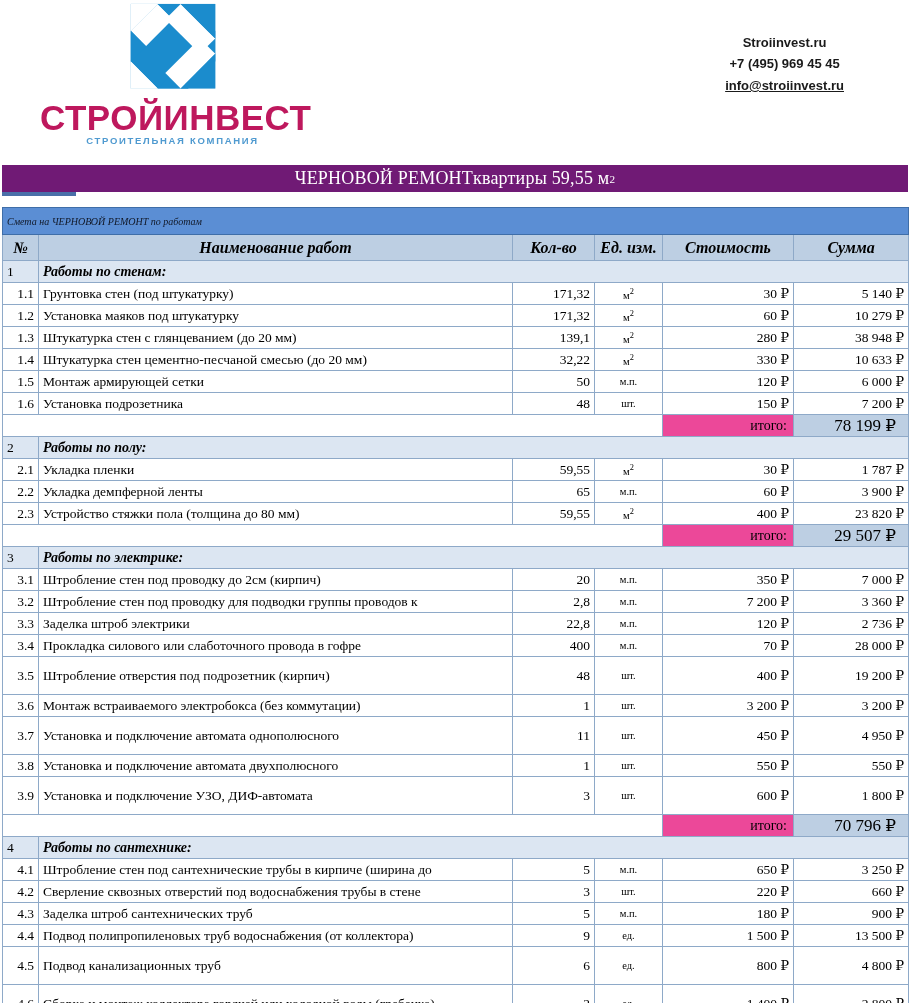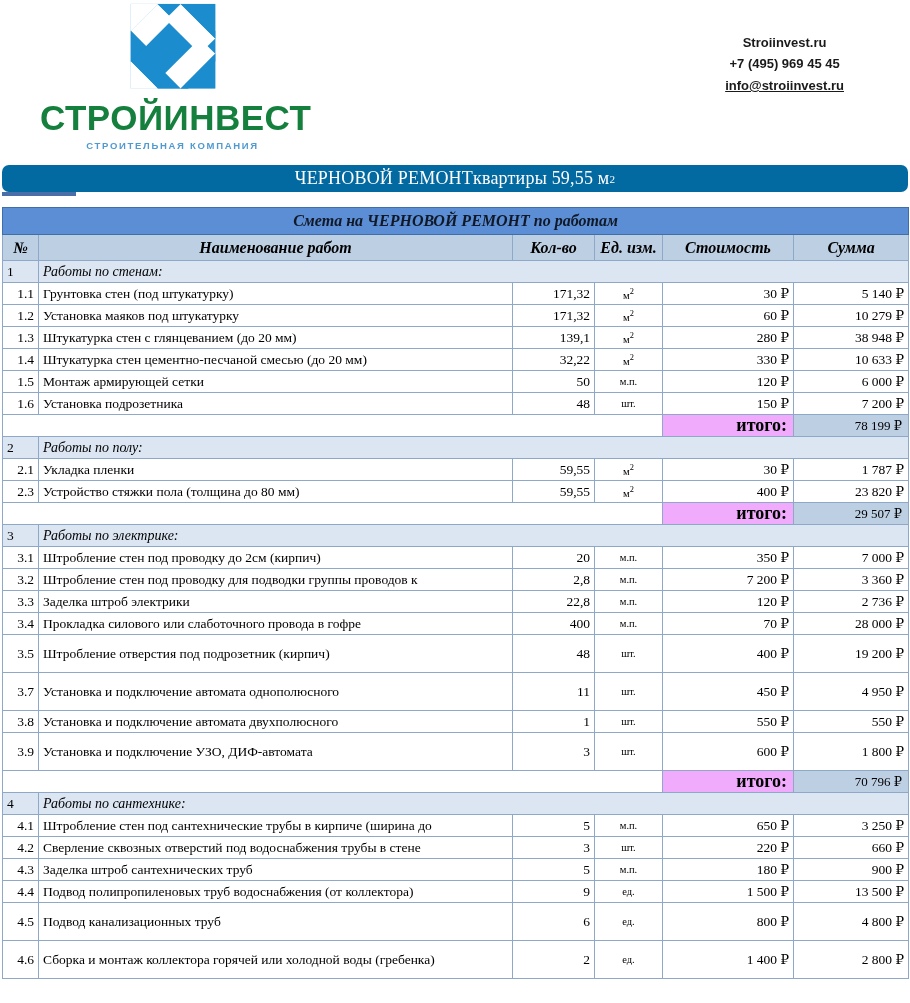--- a/index.html
+++ b/index.html
@@ -26,57 +26,55 @@
   .logo-mark{
     width:96px;height:96px;
     margin:0 auto;
     display:block;
   }
   .logo-word{
     font-family:"Liberation Sans","DejaVu Sans",sans-serif;
     font-weight:bold;
     font-size:35px;
     letter-spacing:0.5px;
-    color:#15803d;
+    color:#be185d;
     line-height:1;
     margin-top:2px;
     white-space:nowrap;
   }
   .logo-sub{
     font-family:"Liberation Sans","DejaVu Sans",sans-serif;
     font-weight:bold;
     font-size:9.5px;
     letter-spacing:1.7px;
     color:#4f9ad0;
-    margin-top:5px;
     white-space:nowrap;
   }
   .contact{
     position:absolute;
     right:66px; top:32px;
     text-align:center;
     font-family:"Liberation Sans","DejaVu Sans",sans-serif;
     font-weight:bold;
     font-size:13px;
     color:#1a1a1a;
     line-height:1.65;
   }
   .contact .mail{text-decoration:underline;}
 
   
   .titlebar{
     position:relative;
     margin:0 2px 0 2px;
     height:27px;
-    background:#0369a1;
+    background:#701a75;
     color:#ffffff;
     display:flex;align-items:center;justify-content:center;
     font-size:18px;
     letter-spacing:0.2px;
-    border-radius:7px;
   }
   .titlebar sup{font-size:0.62em;vertical-align:super;}
   .titlebar-notch{
     position:absolute;left:0;bottom:-4px;
     width:74px;height:4px;background:#4a6fa8;
   }
   .gap{height:15px;}
 
   
   table.est{
@@ -101,67 +99,67 @@
   col.c-name{width:474px;}
   col.c-qty{width:82px;}
   col.c-unit{width:68px;}
   col.c-price{width:131px;}
   col.c-sum{width:115px;}
 
   
   tr.banner td{
     background:#5b8ed4;
     color:#111827;
-    text-align:center;
+    text-align:left;
     font-style:italic;
-    font-weight:bold;
-    font-size:16px;
+    font-weight:normal;
+    font-size:10px;
     height:26px;
     border-color:#3f6ea8;
   }
   
   tr.colhead td{
     background:#bdcfe3;
     text-align:center;
     font-style:italic;
     font-weight:bold;
     font-size:16px;
     height:25px;
   }
   tr.colhead td.h-name{font-size:16px;}
   
   tr.section td{
     background:#dce6f2;
     font-style:italic;
-    font-weight:normal;
+    font-weight:bold;
     font-size:14px;
     height:21px;
   }
   tr.section td.s-num{text-align:left;font-style:normal;font-weight:normal;font-size:13.5px;}
 
   
   td.c-num-cell{background:#dce6f2;text-align:right;font-size:13.5px;}
   td.c-name-cell{background:#ffffff;text-align:left;}
   td.c-qty-cell{background:#dce6f2;text-align:right;}
   td.c-unit-cell{background:#dce6f2;text-align:center;font-size:10.5px;}
   td.c-unit-cell sup{font-size:0.8em;vertical-align:super;}
   td.c-price-cell{background:#dce6f2;text-align:right;padding-right:6px;}
   td.c-sum-cell{background:#ffffff;text-align:right;padding-right:6px;}
 
   tr.tall td{height:37px;}
 
   
   tr.total td{height:21px;}
   tr.total td.t-empty{background:#ffffff;border-right:1px solid #8ea9c8;}
   tr.total td.t-label{
-    background:#f0abfc;text-align:right;padding-right:6px;
-    font-weight:bold;font-size:18px;
+    background:#ec4899;text-align:right;padding-right:6px;
+    font-weight:normal;font-size:14px;
   }
   tr.total td.t-value{
-    background:#bdcfe3;text-align:right;padding-right:6px;font-size:13px;
+    background:#bdcfe3;text-align:right;padding-right:12px;font-size:17px;
   }
 </style>
 </head>
 <body>
 
 <div class="header">
 
   <div class="logo-block">
     <svg class="logo-mark" viewBox="0 0 100 100">
       <rect x="6" y="2" width="88" height="88" fill="#1b8ccd"></rect>
@@ -291,20 +289,28 @@
       </tr>
       <tr class="item">
         <td class="c-num-cell">2.1</td>
         <td class="c-name-cell">Укладка пленки</td>
         <td class="c-qty-cell">59,55</td>
         <td class="c-unit-cell">м<sup>2</sup></td>
         <td class="c-price-cell">30 ₽</td>
         <td class="c-sum-cell">1 787 ₽</td>
       </tr>
       <tr class="item">
+        <td class="c-num-cell">2.2</td>
+        <td class="c-name-cell">Укладка демпферной ленты</td>
+        <td class="c-qty-cell">65</td>
+        <td class="c-unit-cell">м.п.</td>
+        <td class="c-price-cell">60 ₽</td>
+        <td class="c-sum-cell">3 900 ₽</td>
+      </tr>
+      <tr class="item">
         <td class="c-num-cell">2.3</td>
         <td class="c-name-cell">Устройство стяжки пола (толщина до 80 мм)</td>
         <td class="c-qty-cell">59,55</td>
         <td class="c-unit-cell">м<sup>2</sup></td>
         <td class="c-price-cell">400 ₽</td>
         <td class="c-sum-cell">23 820 ₽</td>
       </tr>
       <tr class="total">
         <td class="t-empty" colspan="4"></td>
         <td class="t-label">итого:</td>
@@ -346,20 +352,28 @@
         <td class="c-price-cell">70 ₽</td>
         <td class="c-sum-cell">28 000 ₽</td>
       </tr>
       <tr class="item tall">
         <td class="c-num-cell">3.5</td>
         <td class="c-name-cell">Штробление отверстия под подрозетник (кирпич)</td>
         <td class="c-qty-cell">48</td>
         <td class="c-unit-cell">шт.</td>
         <td class="c-price-cell">400 ₽</td>
         <td class="c-sum-cell">19 200 ₽</td>
+      </tr>
+      <tr class="item">
+        <td class="c-num-cell">3.6</td>
+        <td class="c-name-cell">Монтаж встраиваемого электробокса (без коммутации)</td>
+        <td class="c-qty-cell">1</td>
+        <td class="c-unit-cell">шт.</td>
+        <td class="c-price-cell">3 200 ₽</td>
+        <td class="c-sum-cell">3 200 ₽</td>
       </tr>
       <tr class="item tall">
         <td class="c-num-cell">3.7</td>
         <td class="c-name-cell">Установка и подключение автомата однополюсного</td>
         <td class="c-qty-cell">11</td>
         <td class="c-unit-cell">шт.</td>
         <td class="c-price-cell">450 ₽</td>
         <td class="c-sum-cell">4 950 ₽</td>
       </tr>
       <tr class="item">

